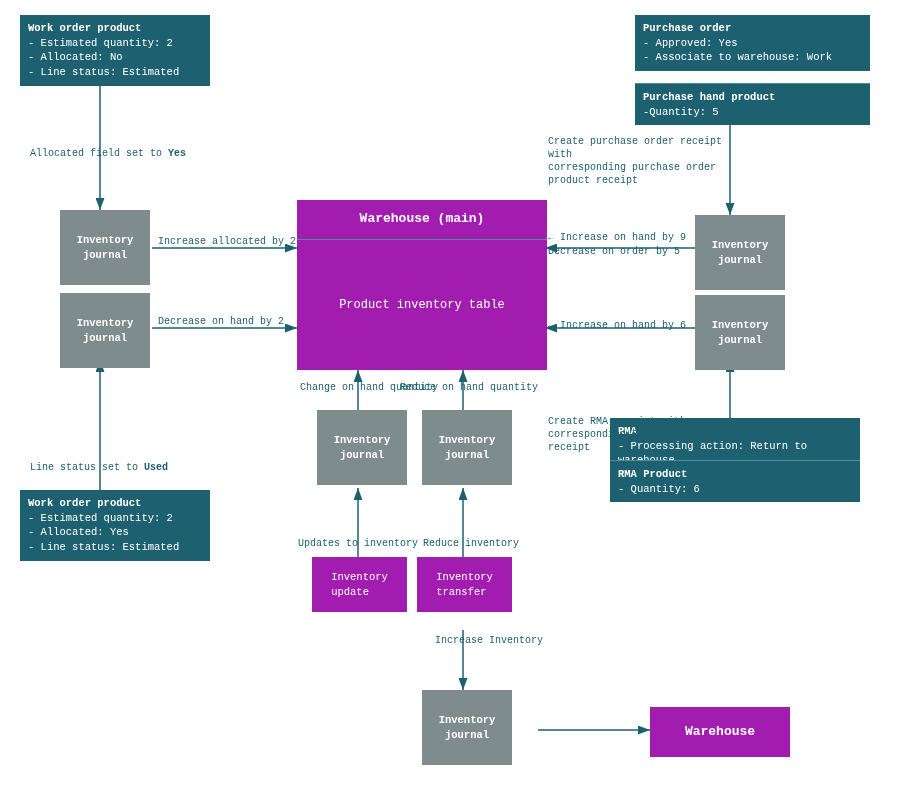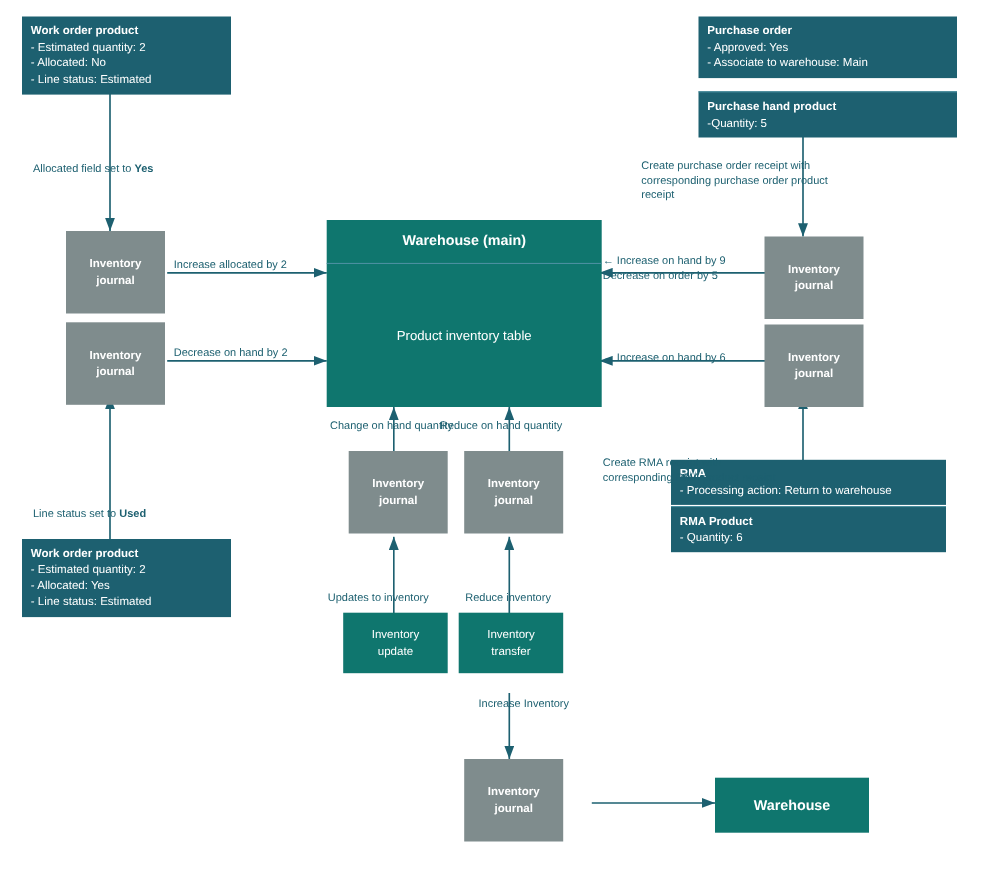--- a/index.html
+++ b/index.html
@@ -9,20 +9,21 @@
       font-size: 11px;
       width: 909px;
       height: 794px;
       overflow: hidden;
       position: relative;
     }
     .diagram {
       position: relative;
       width: 909px;
       height: 794px;
+      font-family: Liberation Mono, monospace;
     }
     .box {
       position: absolute;
       border: none;
       text-align: left;
       padding: 6px 8px;
       font-size: 10.5px;
       line-height: 1.4;
     }
     .box-teal {
@@ -30,23 +31,23 @@
       color: #fff;
       font-weight: normal;
     }
     .box-gray {
       background: #7f8c8d;
       color: #fff;
       font-weight: bold;
       text-align: center;
     }
     .box-teal-center {
-      background: #0f766e;
+      background: #a21caf;
       color: #fff;
-      text-align: center;
+      text-align: left;
     }
     .arrow-label {
       position: absolute;
       font-size: 10px;
       color: #1d6070;
     }
     .bold { font-weight: bold; }
     svg.arrows {
       position: absolute;
       top: 0; left: 0;
@@ -129,29 +130,29 @@
   <div class="box box-teal-center" style="left:297px; top:200px; width:250px; height:40px; display:flex; align-items:center; justify-content:center; font-size:13px; font-weight:bold; border-bottom:1px solid #4a8fa0;">
     <div>Warehouse (main)</div>
   </div>
   <div class="box box-teal-center" style="left:297px; top:240px; width:250px; height:130px; display:flex; align-items:center; justify-content:center; font-size:12px;">
     <div>Product inventory table</div>
   </div>
 
   <div class="box box-teal" style="left:635px; top:15px; width:235px;">
     <div class="bold">Purchase order</div>
     <div>- Approved: Yes</div>
-    <div>- Associate to warehouse: Main</div>
+    <div>- Associate to warehouse: Work</div>
   </div>
 
   <div class="box box-teal" style="left:635px; top:83px; width:235px; border-top:1px solid #4a8fa0;">
     <div class="bold">Purchase hand product</div>
     <div>-Quantity: 5</div>
   </div>
 
-  <div class="arrow-label" style="left:548px; top:145px; width:195px; line-height:1.3;margin-left:35px;">Create purchase order receipt with<br>corresponding purchase order product receipt</div>
+  <div class="arrow-label" style="left:548px; top:135px; width:195px; line-height:1.3;">Create purchase order receipt with<br>corresponding purchase order product receipt</div>
 
   <div class="box box-gray" style="left:695px; top:215px; width:90px; height:75px; display:flex; align-items:center; justify-content:center;">
     <div>Inventory<br>journal</div>
   </div>
 
   <div class="arrow-label" style="left:548px; top:232px;">← Increase on hand by 9</div>
   <div class="arrow-label" style="left:548px; top:246px;">Decrease on order by 5</div>
 
   <div class="box box-gray" style="left:695px; top:295px; width:90px; height:75px; display:flex; align-items:center; justify-content:center;">
     <div>Inventory<br>journal</div>

